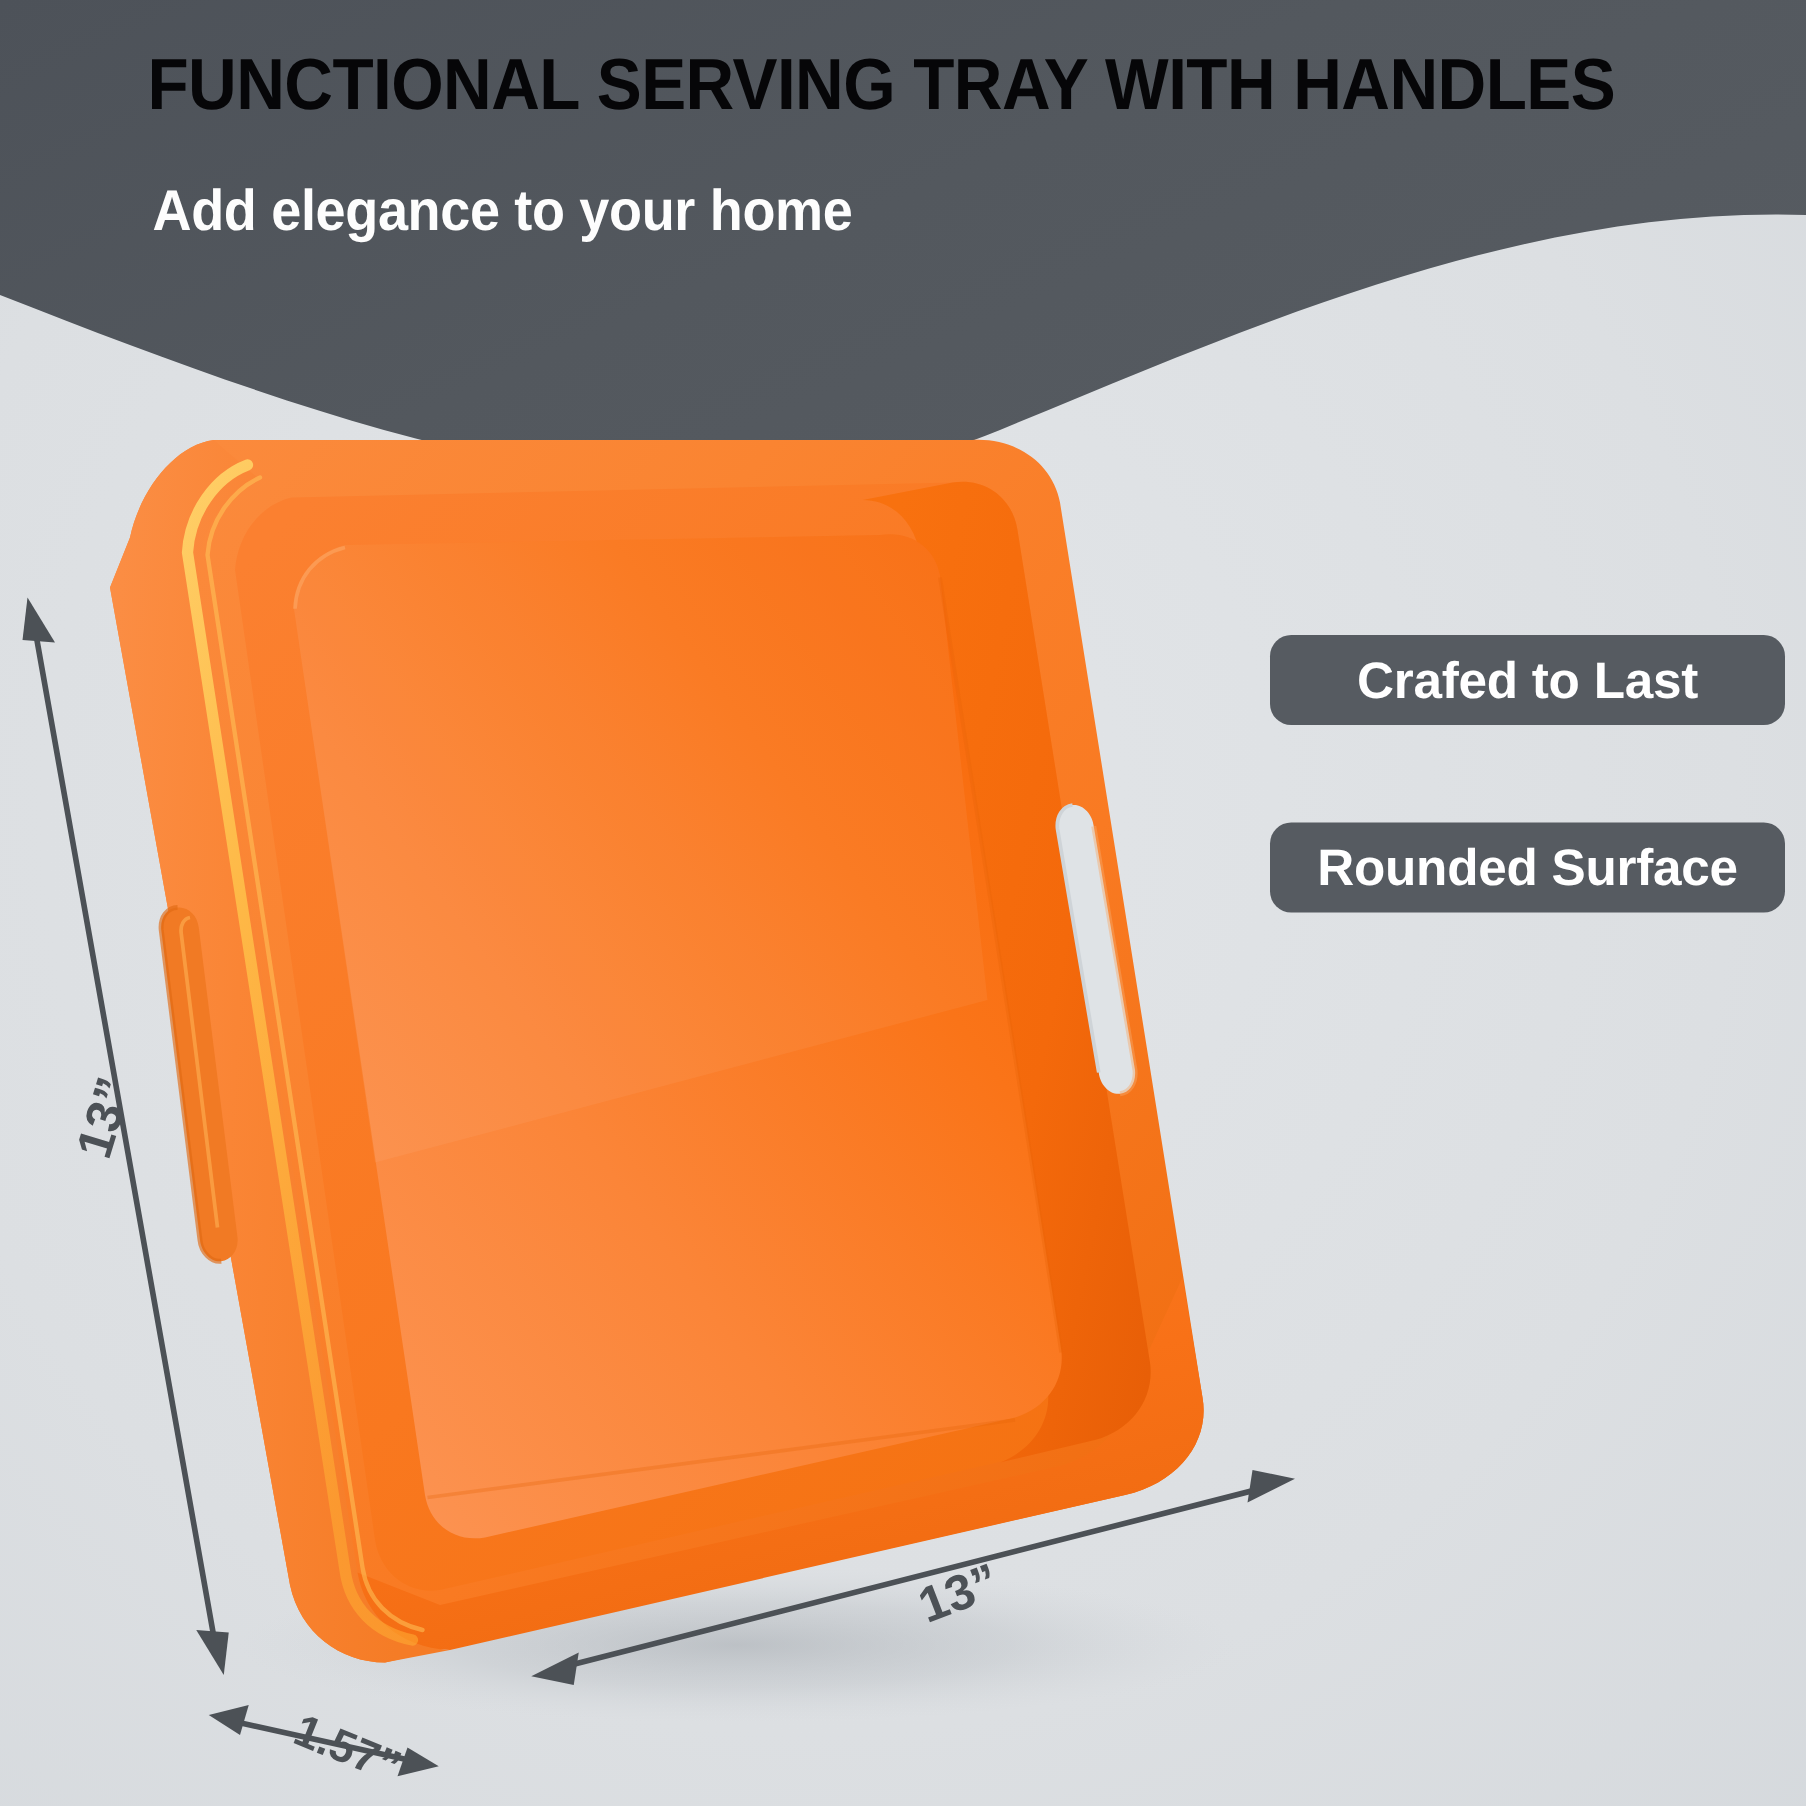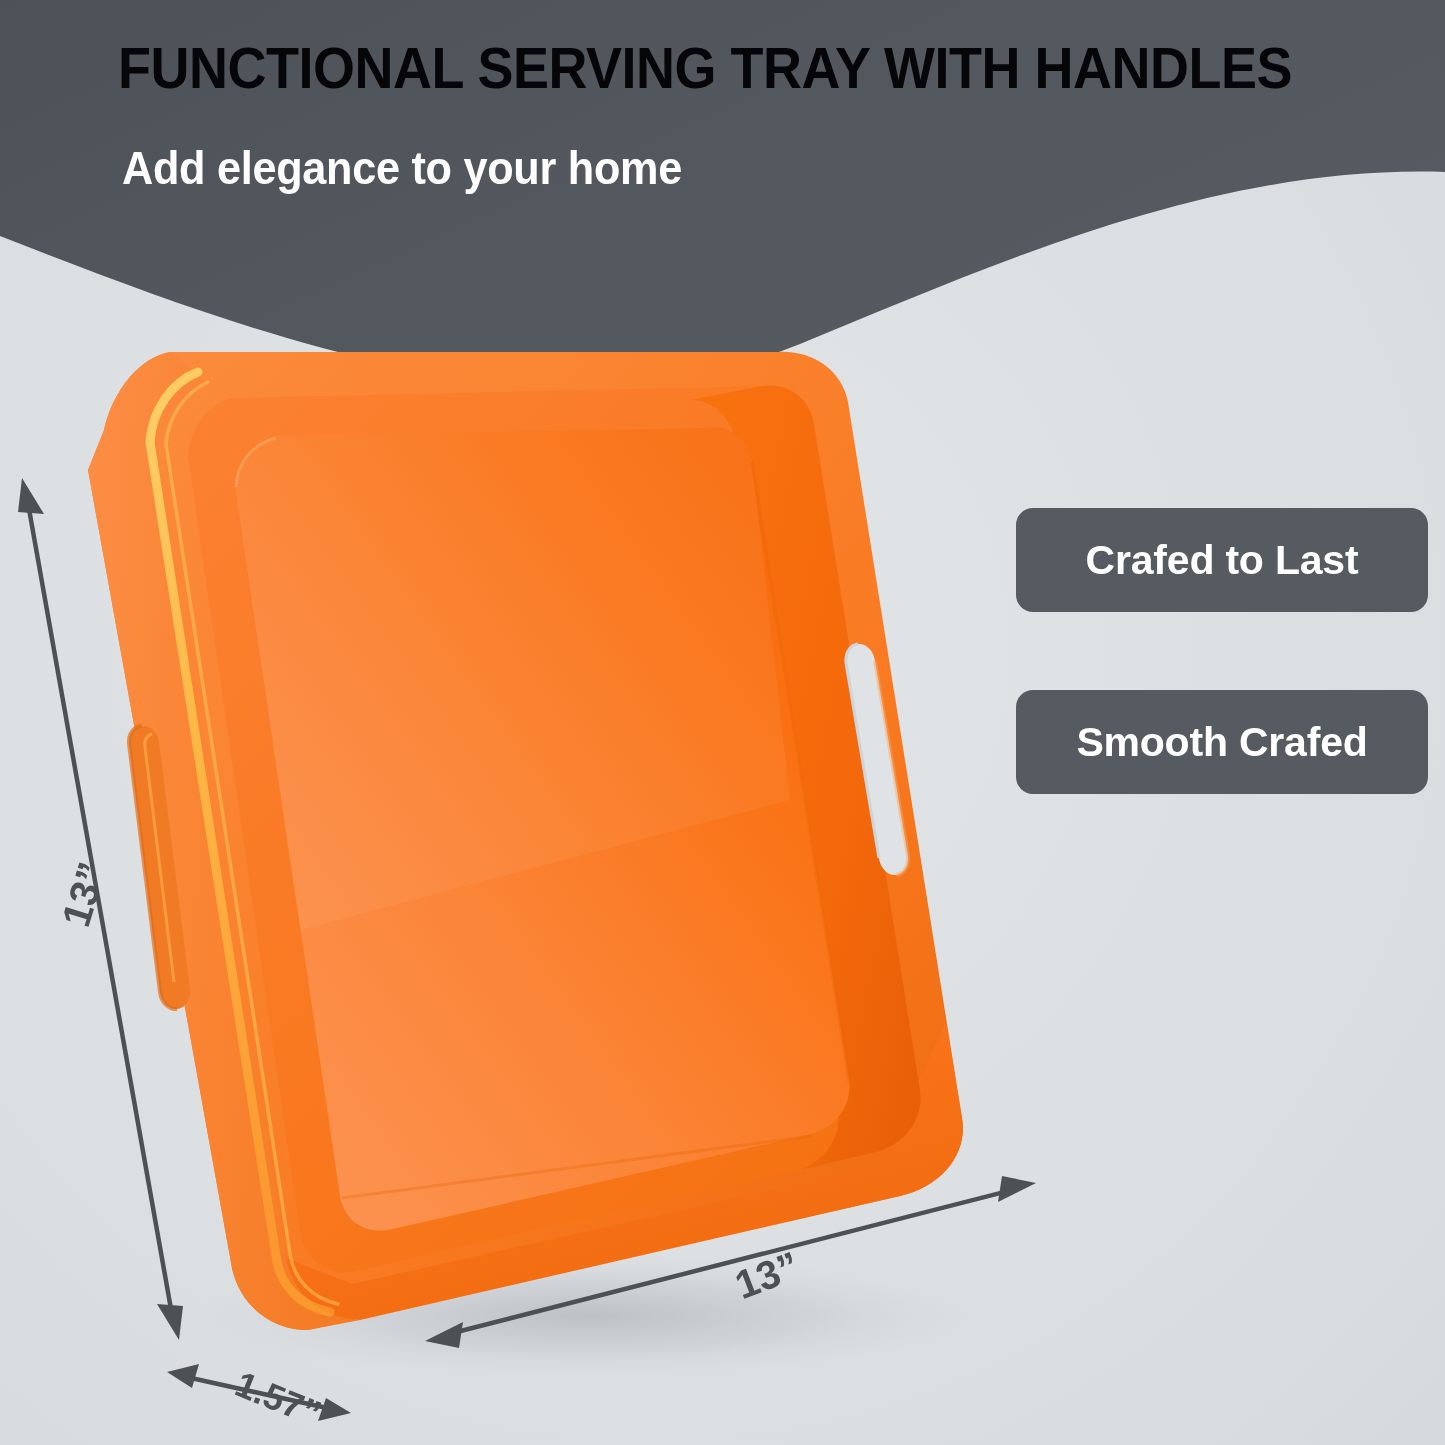--- a/index.html
+++ b/index.html
@@ -79,21 +79,21 @@
     top: 508px;
     width: 412px;
     z-index: 8;
     display: flex;
     flex-direction: column;
     gap: 78px;
   }
 
   .badge {
     box-sizing: border-box;
-    height: 104px;
+    height: 72px;
     border-radius: 17px;
     background: #565b61;
     display: flex;
     align-items: center;
     justify-content: center;
     padding: 0 26px;
   }
 
   .badge-label {
     color: #ffffff;
@@ -391,17 +391,17 @@
     <div class="dim-label dim-height">13”</div>
     <div class="dim-label dim-width">13”</div>
     <div class="dim-label dim-depth">1.57”</div>
   </div>
 
   <div class="badges">
     <div class="badge">
       <span class="badge-label">Crafed to Last</span>
     </div>
     <div class="badge">
-      <span class="badge-label">Smooth Crafed</span>
+      <span class="badge-label">Rounded Surface</span>
     </div>
   </div>
 
 </div>
 
 </body></html>

